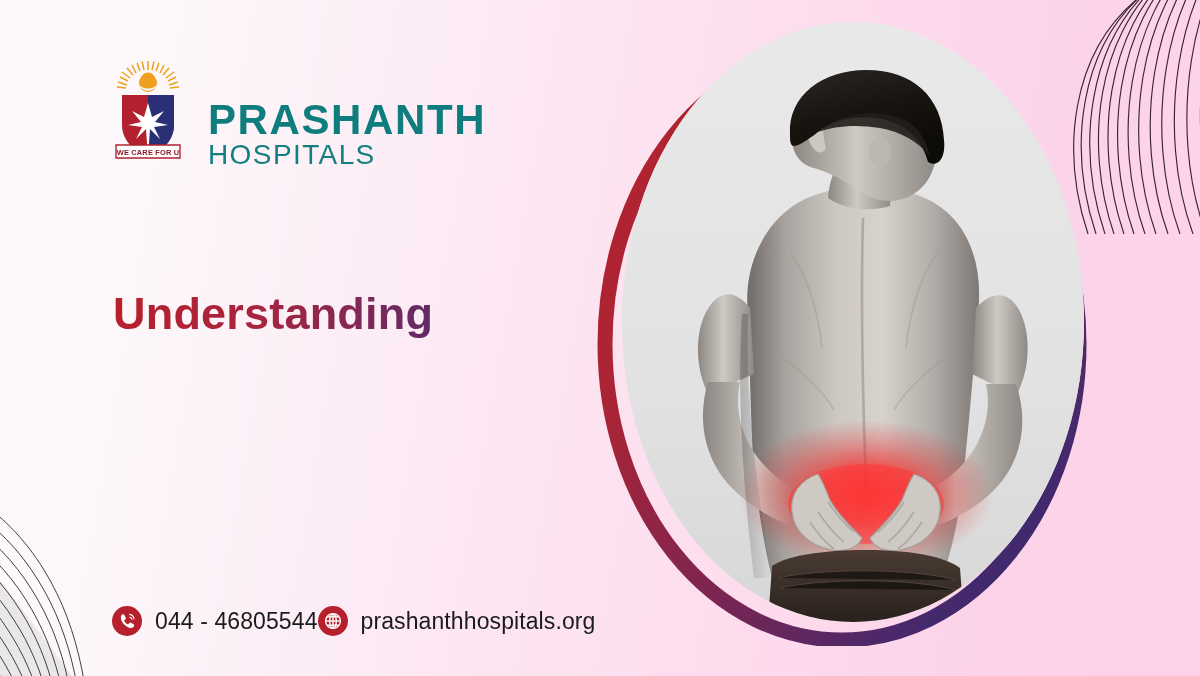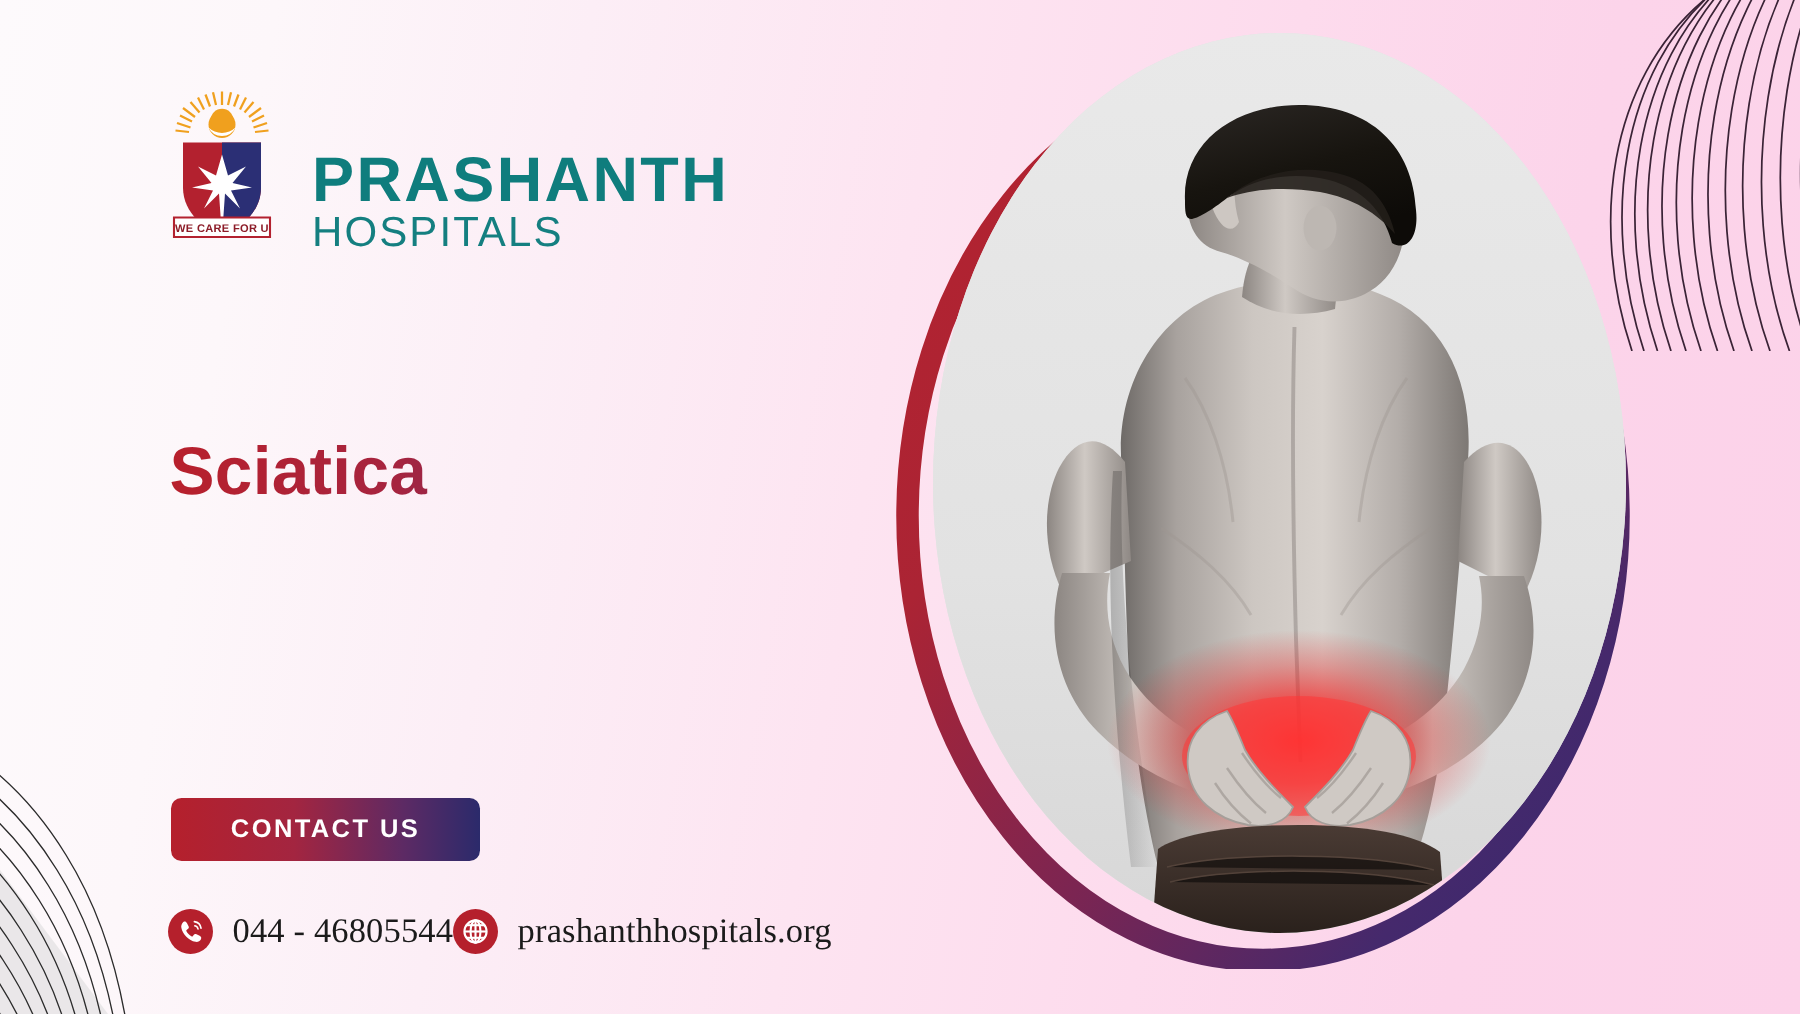--- a/index.html
+++ b/index.html
@@ -122,21 +122,20 @@
     justify-content: center;
   }
 
   
   .contact-row {
     position: absolute;
     left: 112px;
     top: 606px;
     display: flex;
     align-items: flex-start;
-    font-family: Liberation Serif, serif;
   }
   .contact-item {
     display: flex;
     align-items: center;
     gap: 13px;
     cursor: pointer;
   }
   .contact-item .ci-icon { width: 30px; height: 30px; display: block; flex: 0 0 auto; }
   .contact-item .ci-text {
     font-size: 23px;
@@ -257,24 +256,23 @@
         <text x="38" y="95.5" font-family="Liberation Sans, sans-serif" font-size="7.4" font-weight="700" fill="#8c1c28" text-anchor="middle" letter-spacing="0.2">WE CARE FOR U</text>
       </g>
     </svg>
     <div class="logo-words">
       <div class="logo-line1">PRASHANTH</div>
       <div class="logo-line2">HOSPITALS</div>
     </div>
   </div>
 
   <h1 class="headline">
-    <span>Sciatica</span>
+    <span>Understanding</span>
   </h1>
 
-  <button class="cta-button">CONTACT US</button>
 
   <div class="contact-row">
     <div class="contact-item">
       <svg class="ci-icon" viewBox="0 0 30 30">
         <circle cx="15" cy="15" r="15" fill="#b5202c"></circle>
         <path d="M10.2 8.6 c1.1 -0.6 1.9 -0.2 2.4 0.8 l1.1 2.1 c0.4 0.8 0.2 1.4 -0.5 1.9 l-0.8 0.6 c-0.3 0.2 -0.3 0.5 -0.1 0.9 c0.7 1.4 1.9 2.6 3.3 3.3 c0.4 0.2 0.7 0.2 0.9 -0.1 l0.6 -0.8 c0.5 -0.7 1.1 -0.9 1.9 -0.5 l2.1 1.1 c1 0.5 1.4 1.3 0.8 2.4 c-0.7 1.2 -2.1 1.9 -3.6 1.6 c-4.4 -0.8 -8.6 -5 -9.4 -9.4 c-0.3 -1.5 0.3 -2.9 1.3 -3.9 Z" fill="#ffffff"></path>
         <g stroke="#ffffff" stroke-width="1.1" fill="none" stroke-linecap="round">
           <path d="M17.6 8.4 a5.2 5.2 0 0 1 4.4 4.4"></path>
           <path d="M17.9 11.2 a2.7 2.7 0 0 1 2.1 2.1"></path>
         </g>

